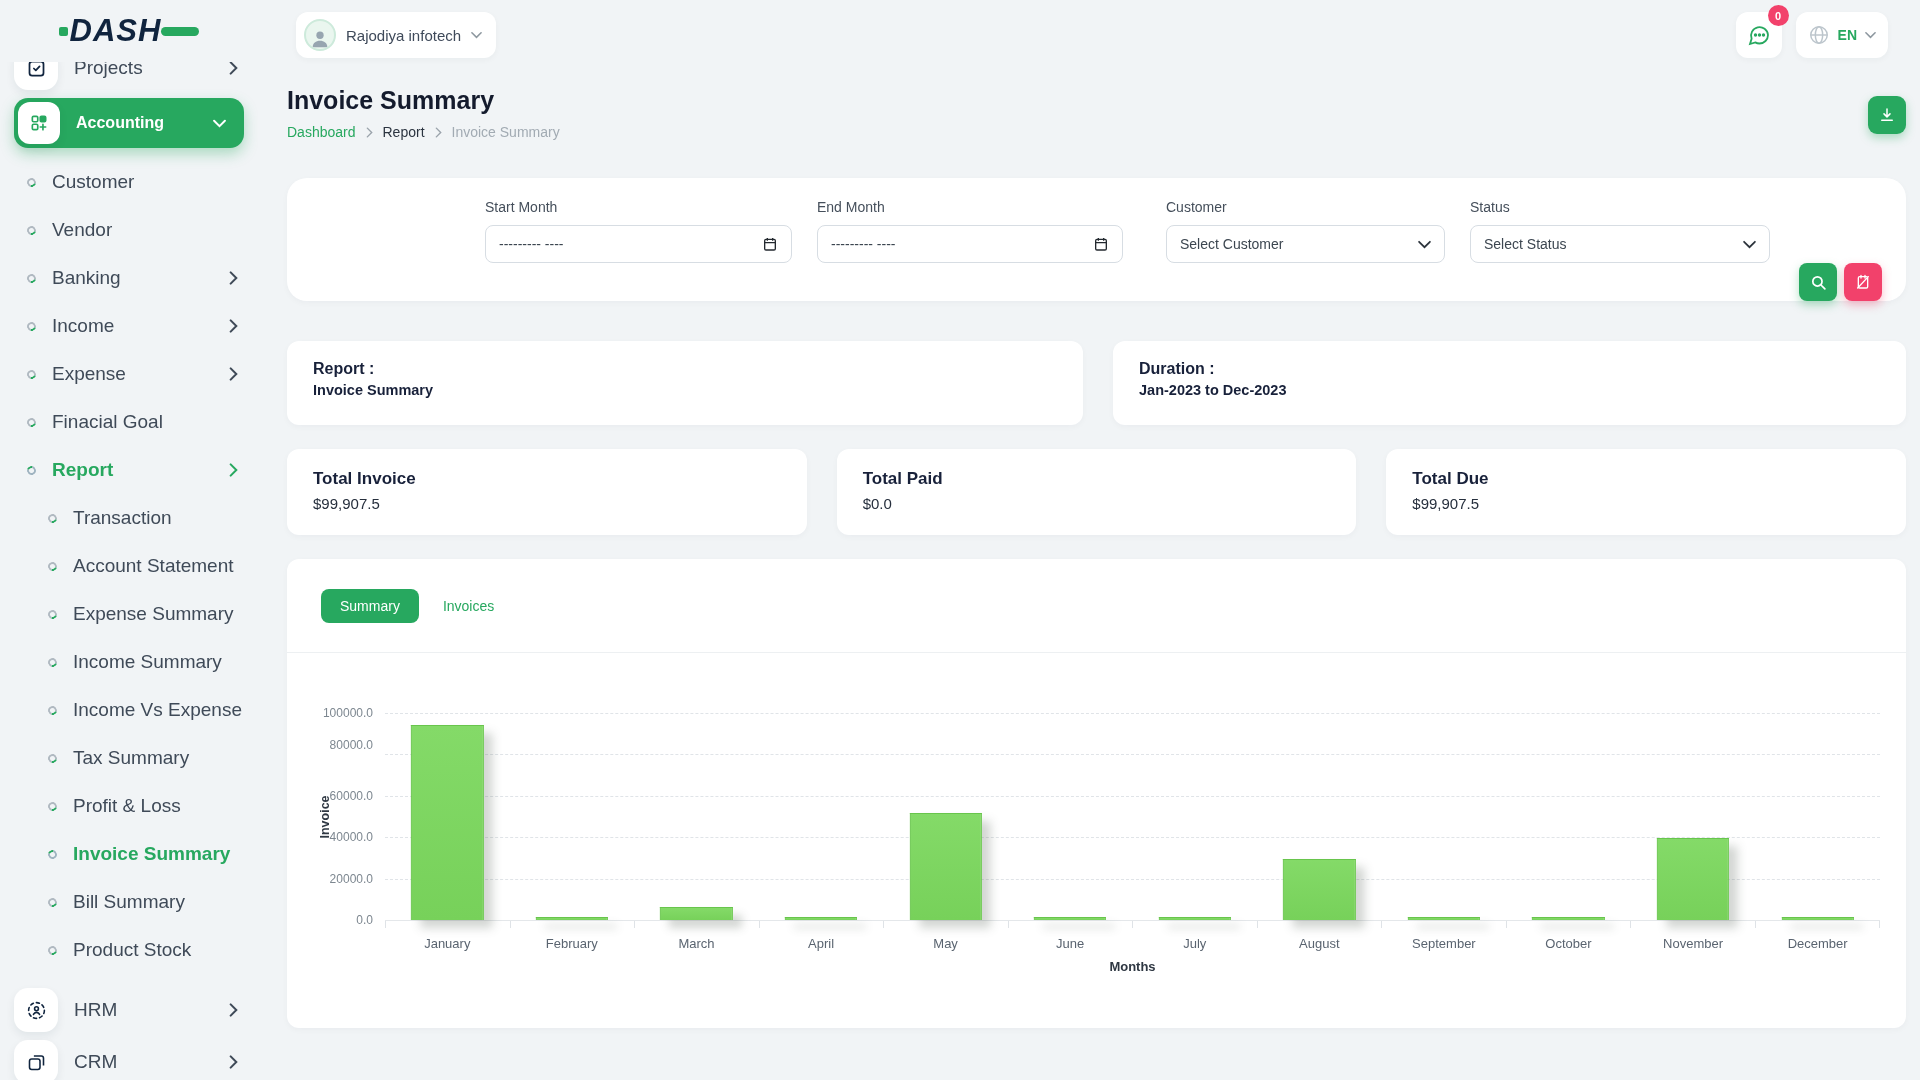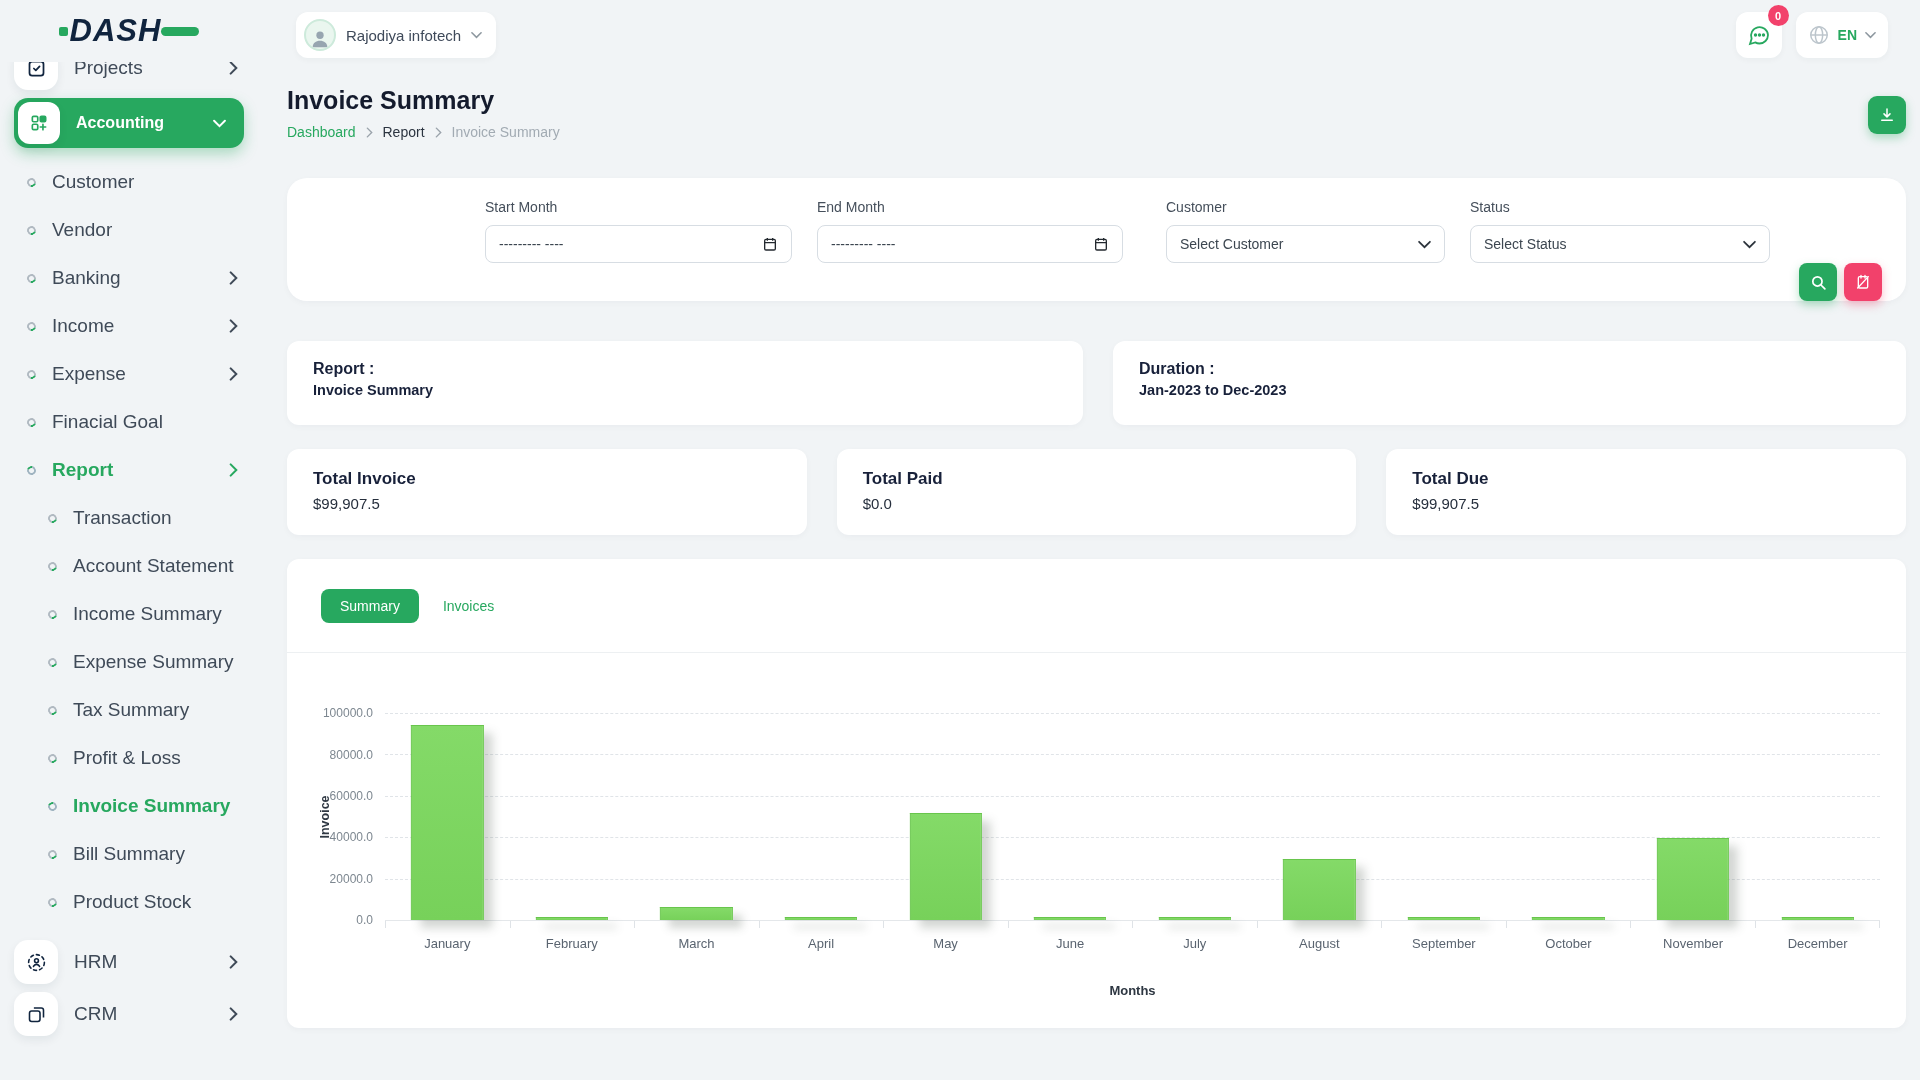--- a/index.html
+++ b/index.html
@@ -94,21 +94,21 @@
   .slot { flex:1; position:relative; }
   .bar { position:absolute; bottom:0; left:50%; transform:translateX(-50%); width:58%;
          background:linear-gradient(180deg,#84da68,#77d15a);
          border:1px solid #68c54c; border-bottom:none;
          box-shadow:9px 8px 9px rgba(80,90,80,.25); }
   .xticks { display:flex; height:8px; }
   .xticks i { flex:1; border-left:1px solid #dfe3e7; }
   .xticks i:last-child { border-right:1px solid #dfe3e7; }
   .months { display:flex; margin-top:8px; }
   .month { flex:1; text-align:center; font-size:13px; color:#5a6470; }
-  .x-axis-label { text-align:center; font-size:13px; font-weight:700; color:#2e3742; margin-top:32px; }
+  .x-axis-label { text-align:center; font-size:13px; font-weight:700; color:#2e3742; margin-top:8px; }
   svg { display:block; }
 </style>
 </head>
 <body>
 
 <aside class="sidebar">
   <div class="side-logo">
     <div class="logo-row">
       <span class="logo-dot"></span>
       <span class="logo-text">DASH</span>
@@ -200,25 +200,29 @@
         <div class="mi mi-l2">
           <div class="dot"></div>
           <span class="label">Transaction</span>
         </div>
         <div class="mi mi-l2">
           <div class="dot"></div>
           <span class="label">Account Statement</span>
         </div>
         <div class="mi mi-l2">
           <div class="dot"></div>
+          <span class="label">Expense Summary</span>
+        </div>
+        <div class="mi mi-l2">
+          <div class="dot"></div>
           <span class="label">Income Summary</span>
         </div>
         <div class="mi mi-l2">
           <div class="dot"></div>
-          <span class="label">Expense Summary</span>
+          <span class="label">Income Vs Expense</span>
         </div>
         <div class="mi mi-l2">
           <div class="dot"></div>
           <span class="label">Tax Summary</span>
         </div>
         <div class="mi mi-l2">
           <div class="dot"></div>
           <span class="label">Profit &amp; Loss</span>
         </div>
         <div class="mi mi-l2 active">
@@ -425,21 +429,21 @@
       <div class="chart-wrap">
         <div class="y-axis-label">
             <span>Invoice</span>
           </div>
         <div class="chart-body">
           <div class="yticks" id="yticks">
               <div class="ytick" style="top: 207px;">0.0</div>
               <div class="ytick" style="top: 165.6px;">20000.0</div>
               <div class="ytick" style="top: 124.2px;">40000.0</div>
               <div class="ytick" style="top: 82.8px;">60000.0</div>
-              <div class="ytick" style="top: 42px;">80000.0</div>
+              <div class="ytick" style="top: 32px;">80000.0</div>
               <div class="ytick" style="top: 0px;">100000.0</div>
             </div>
           <div class="plot" id="plot">
               <div class="gridline solid" style="top: 207px;"></div>
               <div class="gridline" style="top: 165.6px;"></div>
               <div class="gridline" style="top: 124.2px;"></div>
               <div class="gridline" style="top: 82.8px;"></div>
               <div class="gridline" style="top: 41.4px;"></div>
               <div class="gridline" style="top: 0px;"></div>
               <div class="bars">

